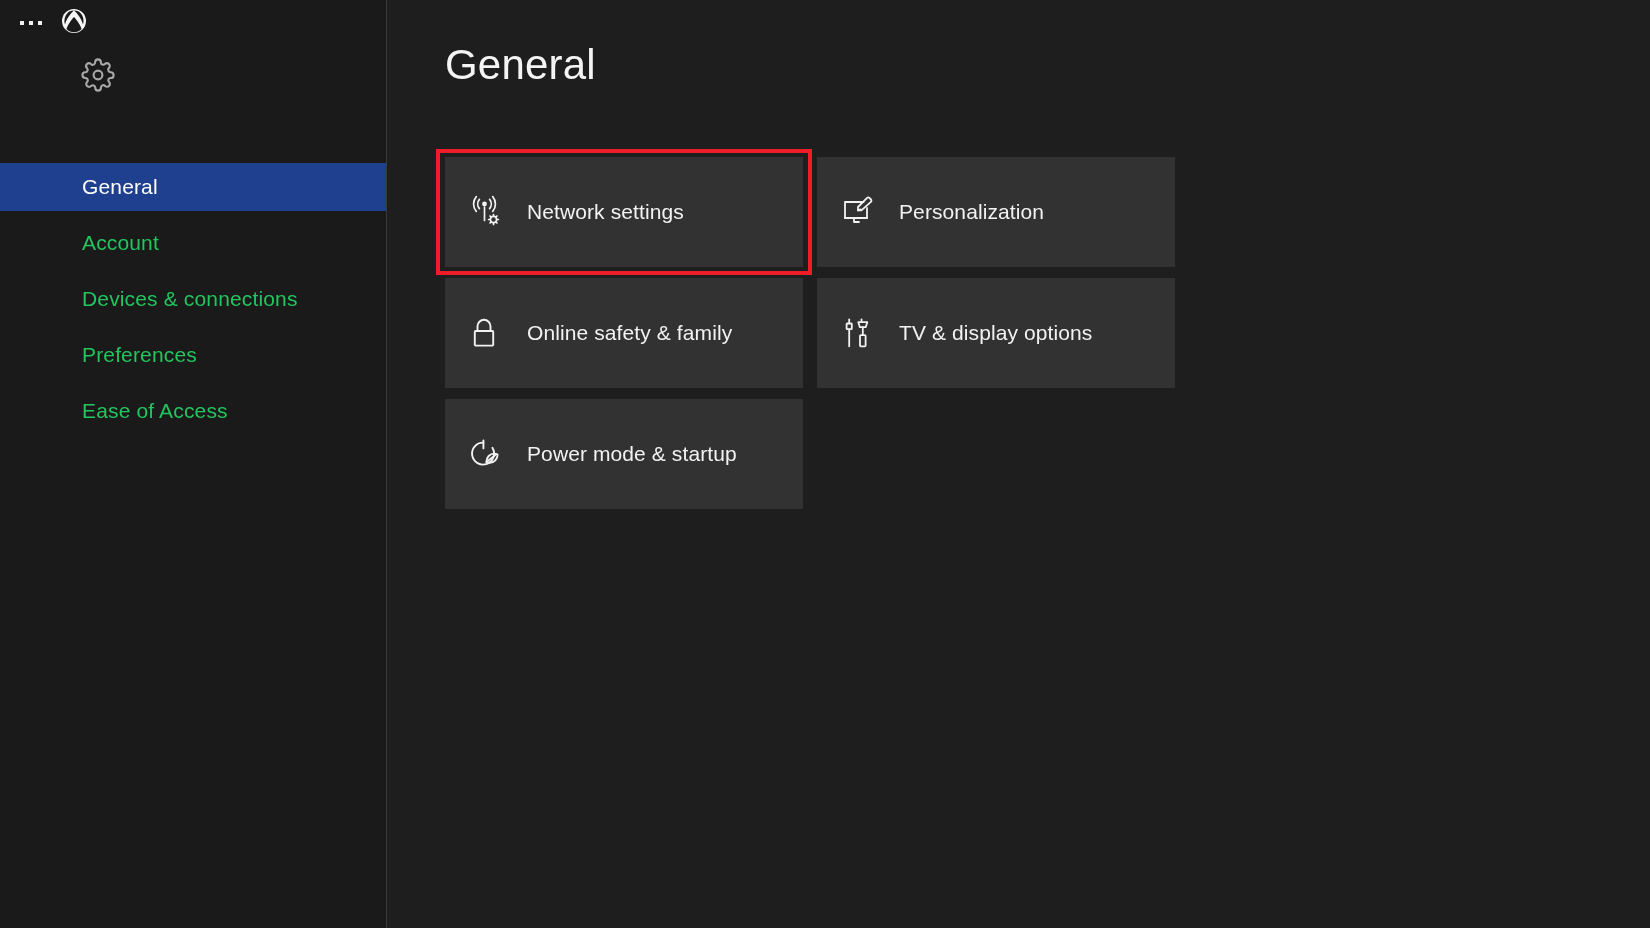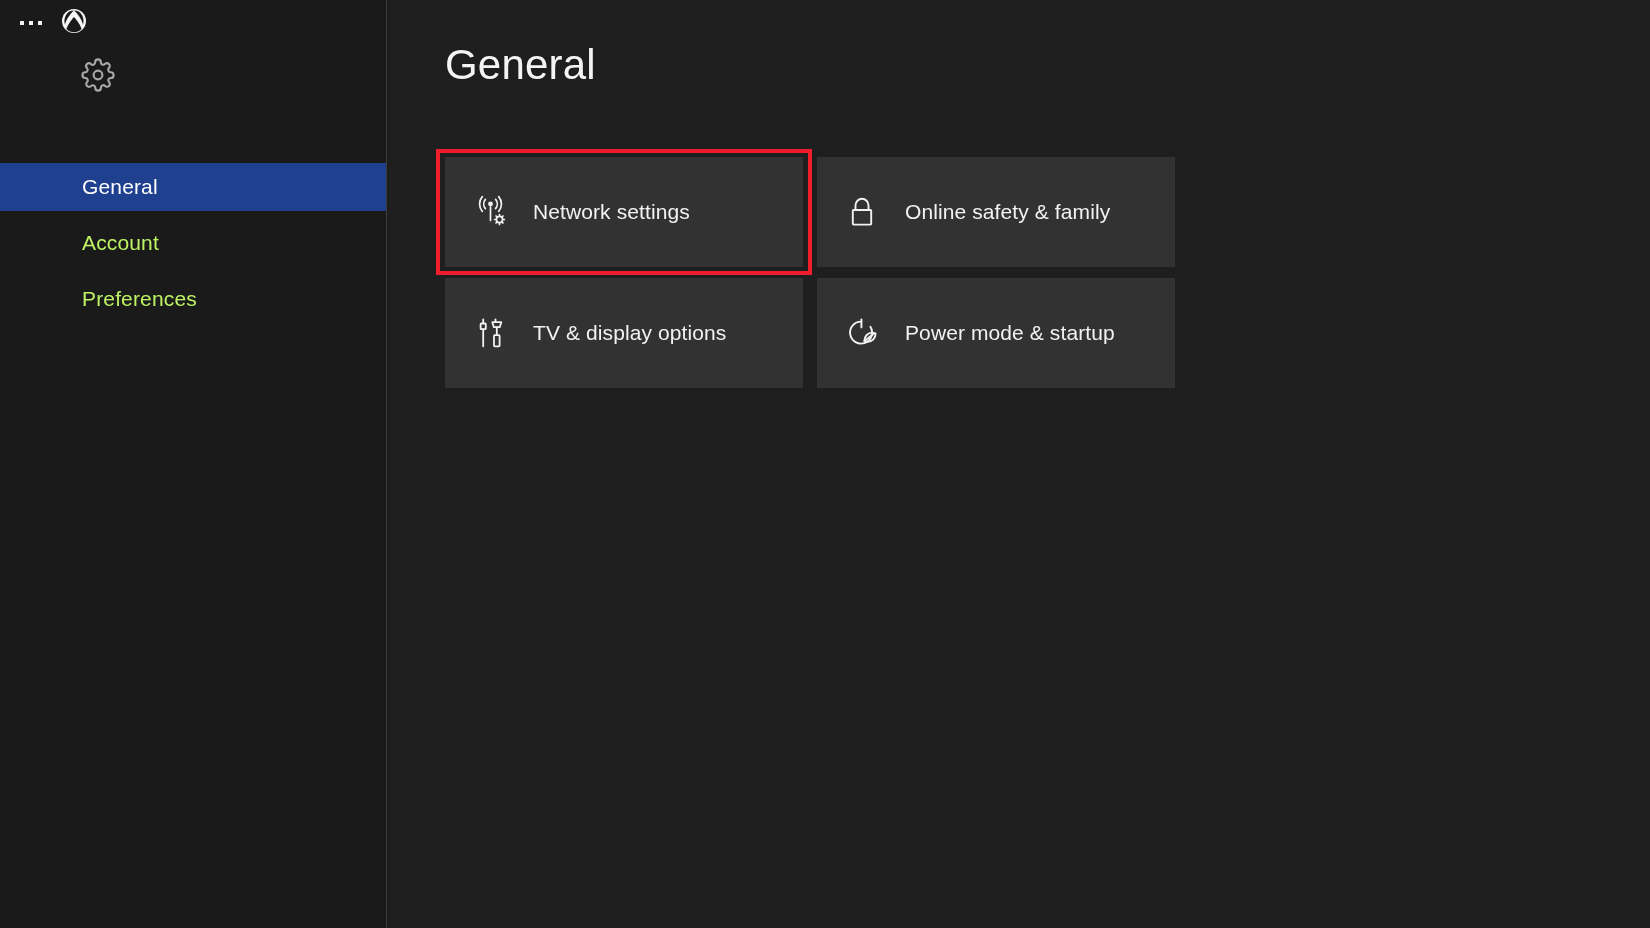--- a/index.html
+++ b/index.html
@@ -98,21 +98,21 @@
   .nav-item {
     position: relative;
     width: 387px;
     height: 48px;
     display: flex;
     align-items: center;
     padding-left: 82px;
     font-size: 21px;
     font-weight: 400;
     letter-spacing: 0.15px;
-    color: #bef264;
+    color: #22c55e;
     cursor: pointer;
     margin-bottom: 8px;
   }
   .nav-item.selected {
     background: #1e408f;
     color: #ffffff;
   }
 
   
   .main {
@@ -143,21 +143,21 @@
     grid-auto-rows: 110px;
     column-gap: 14px;
     row-gap: 11px;
   }
 
   .tile {
     position: relative;
     background: #323232;
     display: flex;
     align-items: center;
-    padding-left: 30px;
+    padding-left: 24px;
     cursor: pointer;
   }
 
   .tile-icon {
     flex: 0 0 auto;
     width: 40px;
     height: 40px;
     display: flex;
     align-items: center;
     justify-content: flex-start;
@@ -218,21 +218,27 @@
     </div>
 
     <div class="nav">
       <div class="nav-item selected">
         <span>General</span>
       </div>
       <div class="nav-item">
         <span>Account</span>
       </div>
       <div class="nav-item">
+        <span>Devices &amp; connections</span>
+      </div>
+      <div class="nav-item">
         <span>Preferences</span>
+      </div>
+      <div class="nav-item">
+        <span>Ease of Access</span>
       </div>
     </div>
 
     <div class="sidebar-divider"></div>
   </div>
 
   <div class="main">
 
     <div class="page-title">General</div>
 
@@ -248,20 +254,32 @@
             <path d="M23.7 2.6a11.4 11.4 0 0 1 0 14.8"></path>
             <path d="M15.5 13v13.5"></path>
             <circle cx="24.5" cy="25.5" r="3.1"></circle>
             <path d="M24.5 20.6v1.5M24.5 28.9v1.5M19.6 25.5h1.6M27.8 25.5h1.6M21.0 22.0l1.1 1.1M26.9 27.9l1.1 1.1M28.0 22.0l-1.1 1.1M22.1 27.9l-1.1 1.1"></path>
           </svg>
         </span>
         <span class="tile-label">Network settings</span>
         <span class="highlight-ring"></span>
       </div>
 
+      <div class="tile">
+        <span class="tile-icon">
+          <svg width="34" height="34" viewBox="0 0 34 34" fill="none" stroke="#f2f2f2" stroke-width="1.8" stroke-linecap="round" stroke-linejoin="round">
+            <path d="M4 7h18.5M4 7v16h22V13"></path>
+            <path d="M4 23h22"></path>
+            <path d="M13 23v4M18 27h-5"></path>
+            <path d="M30 4.5l-1.6-1.6a1.6 1.6 0 0 0-2.3 0L17 12v3.4h3.4L29.9 6.8a1.6 1.6 0 0 0 .1-2.3z"></path>
+            <path d="M17 15.4l2.6-1"></path>
+          </svg>
+        </span>
+        <span class="tile-label">Personalization</span>
+      </div>
 
       <div class="tile">
         <span class="tile-icon">
           <svg width="30" height="34" viewBox="0 0 30 34" fill="none" stroke="#f2f2f2" stroke-width="1.9" stroke-linecap="round" stroke-linejoin="round">
             <path d="M8.5 15V10.3a6.5 6.5 0 0 1 13 0V15"></path>
             <rect x="5.8" y="15" width="18.4" height="14.6" rx="0.8"></rect>
           </svg>
         </span>
         <span class="tile-label">Online safety &amp; family</span>
       </div>

